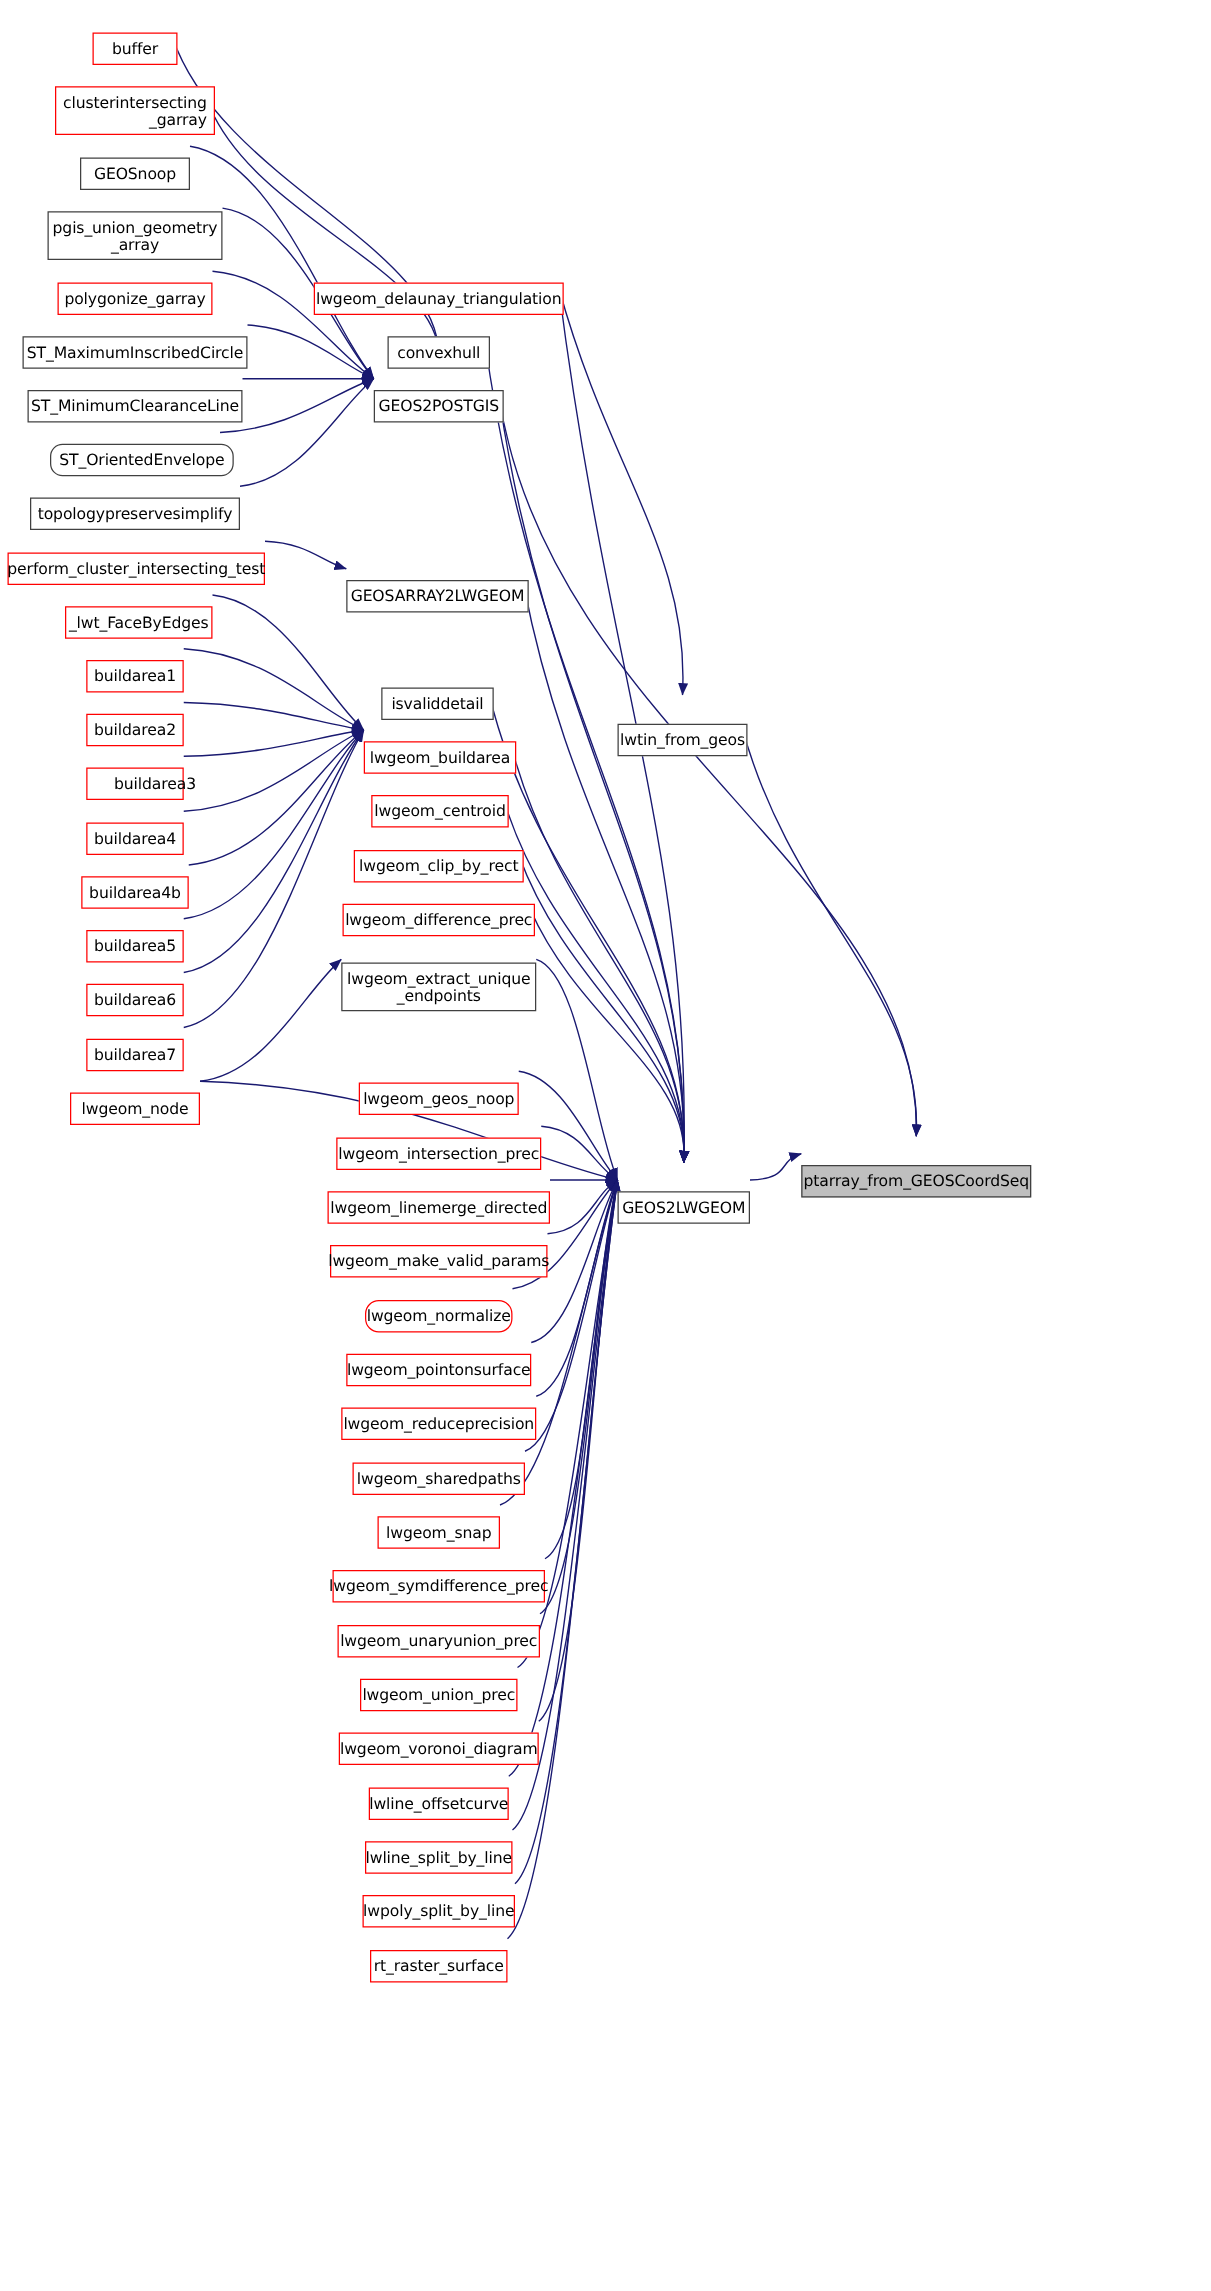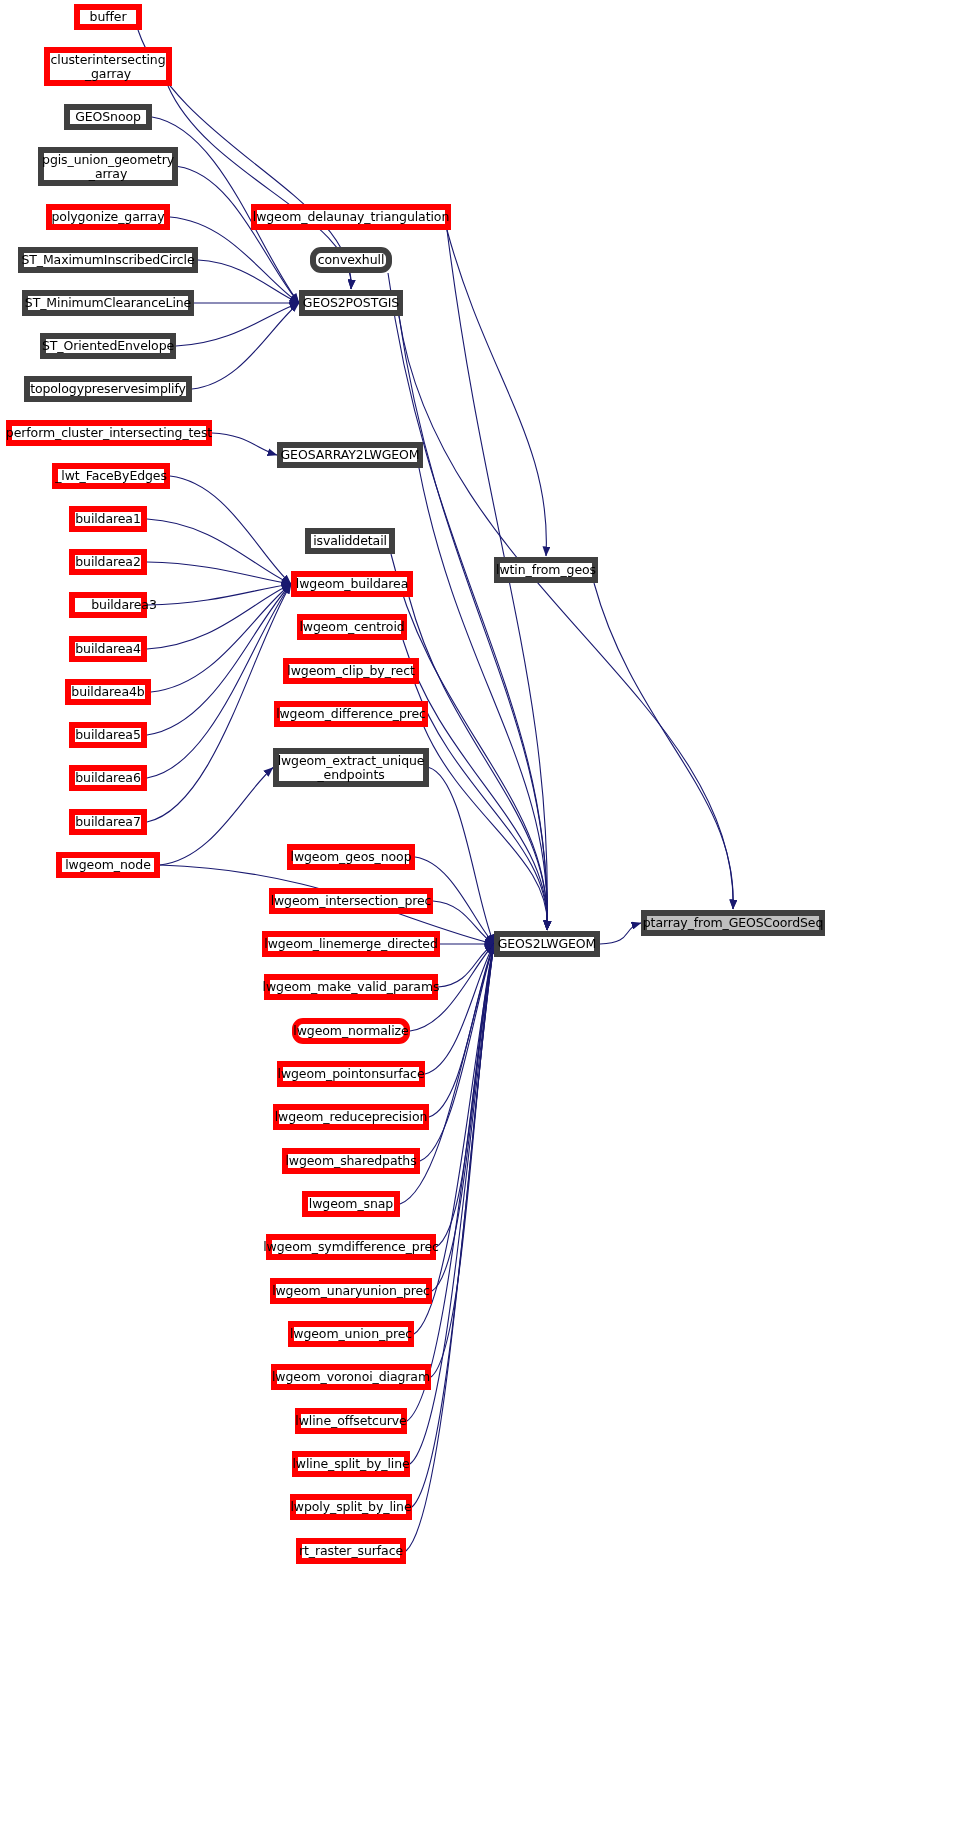--- a/index.html
+++ b/index.html
@@ -13,24 +13,25 @@
   svg#edges{position:absolute;left:0;top:0;width:969px;height:1833px;pointer-events:none;}
   .node{
     position:absolute;
     box-sizing:border-box;
     display:flex;align-items:center;justify-content:center;
     text-align:center;
     font-size:12.5px;
     line-height:13.5px;
     color:#000000;
     background:#ffffff;
-    border:6px solid #1d4ed8;
+    border:1px solid #1d4ed8;
     white-space:pre-line;
     letter-spacing:-0.1px;
     padding:0 4px;
+    margin-top:22px;
   }
   .node.red{border-color:#ff0000;}
   .node.cur{background:#bfbfbf;border-color:#404040;}
   .node.gray{border-color:#404040;}
 </style>
 </head>
 <body>
 
 <div id="canvas">
   <svg id="edges" xmlns="http://www.w3.org/2000/svg">
@@ -89,43 +90,43 @@
         <path d="M407,1421 C447.6725,1392.38 470.075,1077.56 494,944" marker-end="url(#arr)"></path>
         <path d="M410,1464 C449.27,1432.8 470.9,1089.6 494,944" marker-end="url(#arr)"></path>
         <path d="M412,1507 C450.335,1473.22 471.45,1101.64 494,944" marker-end="url(#arr)"></path>
         <path d="M406,1551 C447.14,1514.58 469.8,1113.96 494,944" marker-end="url(#arr)"></path>
         <path d="M594,583 C634,729.7 739,794.9 733,909" marker-end="url(#arr)"></path>
         <path d="M600,944 C634,942.74 621,928.88 641,923" marker-end="url(#arr)"></path>
       </g>
   </svg>
   <div id="nodes">
       <div class="node red" style="left: 74px; top: 4px; width: 68px; height: 26px;">buffer</div>
-      <div class="node red" style="left: 44px; top: 47px; width: 128px; height: 39px;">clusterintersecting
+      <div class="node red" style="left: 44px; top: 47px; width: 128px; height: 39px; text-align: right;">clusterintersecting
 _garray</div>
       <div class="node gray" style="left: 64px; top: 104px; width: 88px; height: 26px;">GEOSnoop</div>
       <div class="node gray" style="left: 38px; top: 147px; width: 140px; height: 39px;">pgis_union_geometry
 _array</div>
       <div class="node red" style="left: 46px; top: 204px; width: 124px; height: 26px;">polygonize_garray</div>
       <div class="node gray" style="left: 18px; top: 247px; width: 180px; height: 26px;">ST_MaximumInscribedCircle</div>
       <div class="node gray" style="left: 22px; top: 290px; width: 172px; height: 26px; text-align: center;">ST_MinimumClearanceLine</div>
-      <div class="node gray" style="left: 40px; top: 333px; width: 136px; height: 26px;">ST_OrientedEnvelope</div>
+      <div class="node gray" style="left: 40px; top: 333px; width: 147px; height: 26px; border-radius: 10px;">ST_OrientedEnvelope</div>
       <div class="node gray" style="left: 24px; top: 376px; width: 168px; height: 26px;">topologypreservesimplify</div>
       <div class="node red" style="left: 6px; top: 420px; width: 206px; height: 26px;">perform_cluster_intersecting_test</div>
       <div class="node red" style="left: 52px; top: 463px; width: 118px; height: 26px;">_lwt_FaceByEdges</div>
       <div class="node red" style="left: 69px; top: 506px; width: 78px; height: 26px;">buildarea1</div>
       <div class="node red" style="left: 69px; top: 549px; width: 78px; height: 26px;">buildarea2</div>
       <div class="node red" style="left: 69px; top: 592px; width: 78px; height: 26px; padding-left: 36px;">buildarea3</div>
       <div class="node red" style="left: 69px; top: 636px; width: 78px; height: 26px;">buildarea4</div>
       <div class="node red" style="left: 65px; top: 679px; width: 86px; height: 26px;">buildarea4b</div>
       <div class="node red" style="left: 69px; top: 722px; width: 78px; height: 26px;">buildarea5</div>
       <div class="node red" style="left: 69px; top: 765px; width: 78px; height: 26px;">buildarea6</div>
       <div class="node red" style="left: 69px; top: 809px; width: 78px; height: 26px;">buildarea7</div>
       <div class="node red" style="left: 56px; top: 852px; width: 104px; height: 26px;">lwgeom_node</div>
       <div class="node red" style="left: 251px; top: 204px; width: 200px; height: 26px;">lwgeom_delaunay_triangulation</div>
-      <div class="node gray" style="left: 310px; top: 247px; width: 82px; height: 26px; border-radius: 11px;">convexhull</div>
+      <div class="node gray" style="left: 310px; top: 247px; width: 82px; height: 26px;">convexhull</div>
       <div class="node gray" style="left: 299px; top: 290px; width: 104px; height: 26px;">GEOS2POSTGIS</div>
       <div class="node gray" style="left: 277px; top: 442px; width: 146px; height: 26px;">GEOSARRAY2LWGEOM</div>
       <div class="node gray" style="left: 305px; top: 528px; width: 90px; height: 26px;">isvaliddetail</div>
       <div class="node red" style="left: 291px; top: 571px; width: 122px; height: 26px;">lwgeom_buildarea</div>
       <div class="node red" style="left: 297px; top: 614px; width: 110px; height: 26px;">lwgeom_centroid</div>
       <div class="node red" style="left: 283px; top: 658px; width: 136px; height: 26px;">lwgeom_clip_by_rect</div>
       <div class="node red" style="left: 274px; top: 701px; width: 154px; height: 26px;">lwgeom_difference_prec</div>
       <div class="node gray" style="left: 273px; top: 748px; width: 156px; height: 39px;">lwgeom_extract_unique
 _endpoints</div>
       <div class="node red" style="left: 287px; top: 844px; width: 128px; height: 26px;">lwgeom_geos_noop</div>

